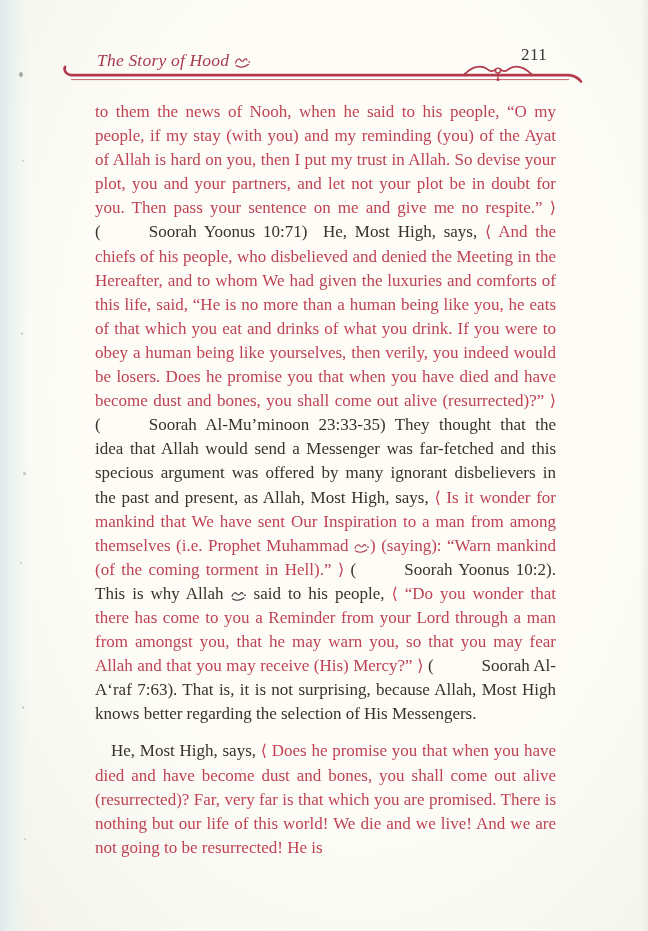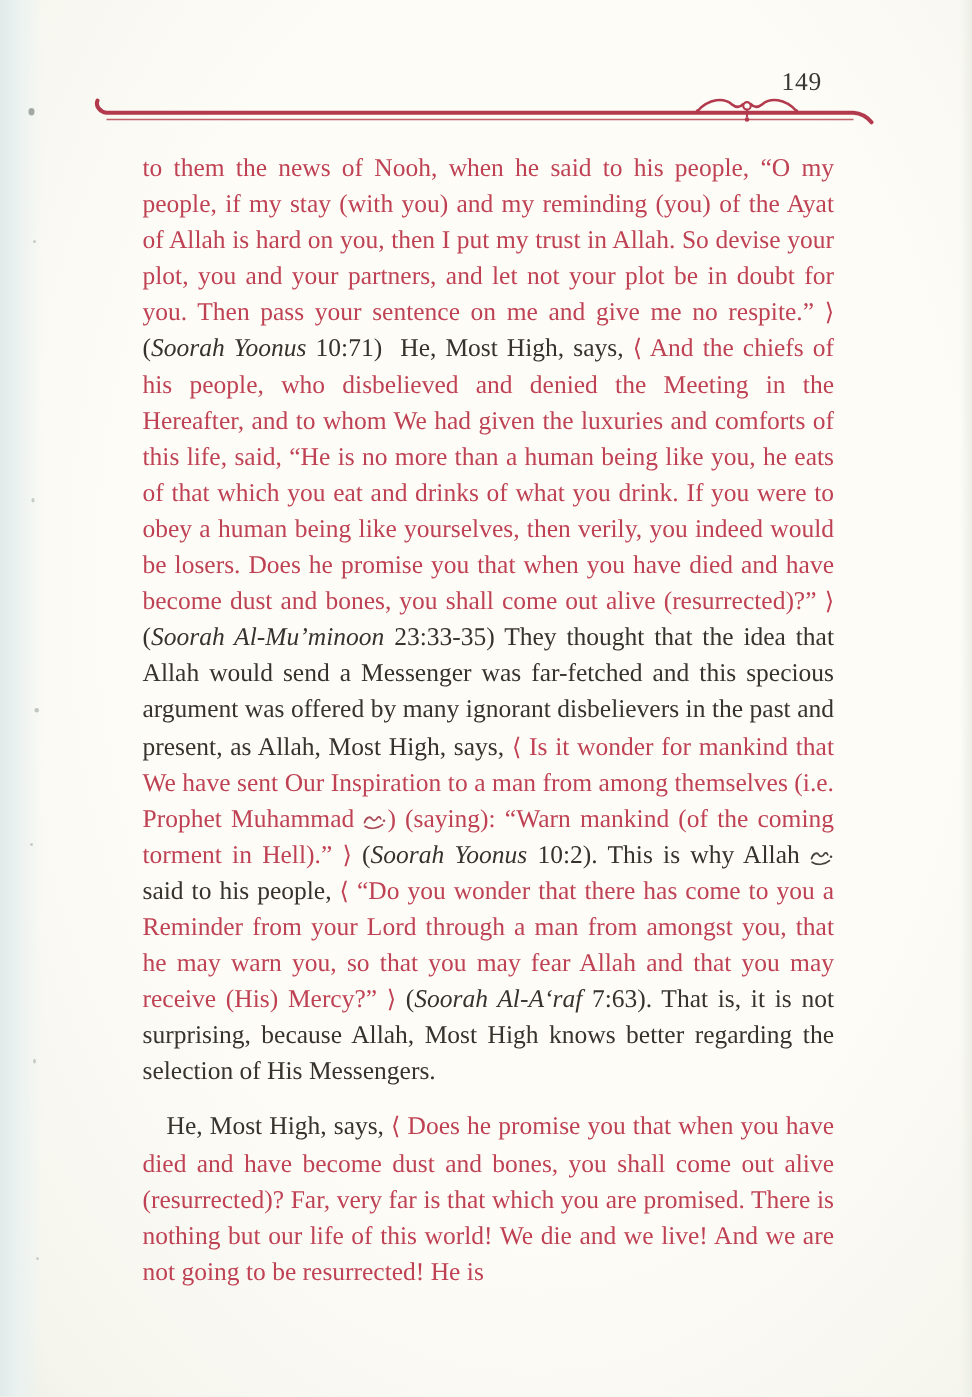--- a/index.html
+++ b/index.html
@@ -56,21 +56,21 @@
   .body-text{
     position:absolute;left:95px;top:100px;width:461px;
     font-size:17px;line-height:24.1px;color:#36322c;
     text-align:justify;
   }
   .para{margin:0;}
   .para.indent{text-indent:16px;margin-top:13px;}
   .seg-r{color:#bf4254;}
   .seg-ri{color:#bf4254;}
   .seg-k{color:#36322c;}
-  .seg-ki{color:#36322c;font-style:italic;}
+  .seg-ki{color:#36322c;margin-left:48px;}
   .mark{
     color:#c04355;
     font-family:"DejaVu Sans","Liberation Sans",sans-serif;
     font-size:16px;
   }
 </style>
 </head>
 <body>
 
 <div class="scan">
@@ -78,22 +78,30 @@
   <div class="edge-left"></div>
   <div class="edge-right"></div>
   <div class="speck s1"></div>
   <div class="speck s2"></div>
   <div class="speck s3"></div>
   <div class="speck s4"></div>
   <div class="speck s5"></div>
   <div class="speck s6"></div>
   <div class="speck s7"></div>
 
+  <div class="header-title">
+    <span>The Story of Hood</span>
+    <span class="hon hon-hdr"><svg width="17" height="13" viewBox="0 0 17 13" fill="none">
+          <path d="M1.5 8 C2.5 4 5.5 3 6.5 5 C7.5 7 9.5 6.5 10.5 4.5 C11.1 3.3 12.6 3.6 13 5.2" stroke-width="1.2" stroke-linecap="round"></path>
+          <path d="M2 10.5 C5.5 13 11 12.5 14.5 9.3" stroke-width="1.2" stroke-linecap="round"></path>
+          <circle class="fill" cx="15.3" cy="6.8" r="0.9"></circle>
+        </svg></span>
+  </div>
 
-  <div class="page-num">149</div>
+  <div class="page-num">211</div>
 
   <div class="rule-wrap">
     <svg width="528" height="30" viewBox="0 0 528 30">
       <path d="M5 7 C3.5 10.5 6.5 14.6 11 15.2 L509 15.2 C514 15.6 518.5 18.5 521 21.5" stroke="#b23a4c" stroke-width="2.7" fill="none" stroke-linecap="round"></path>
       <path d="M11 19.6 L509 19.6" stroke="#b5454f" stroke-width="1" fill="none" opacity="0.85"></path>
       <g transform="translate(438,0)">
         <path d="M-33 14 C-25 5.5 -15.5 5 -10 9.6 C-7 12 -4.5 11.5 -2.6 9.4" stroke="#b23a4c" stroke-width="1.7" fill="none" stroke-linecap="round"></path>
         <path d="M33 14 C25 5.5 15.5 5 10 9.6 C7 12 4.5 11.5 2.6 9.4" stroke="#b23a4c" stroke-width="1.7" fill="none" stroke-linecap="round"></path>
         <circle cx="0" cy="10.6" r="2.5" stroke="#b23a4c" stroke-width="1.4" fill="none"></circle>
         <path d="M0 13.2 L0 17.6" stroke="#b23a4c" stroke-width="1.4" stroke-linecap="round"></path>

